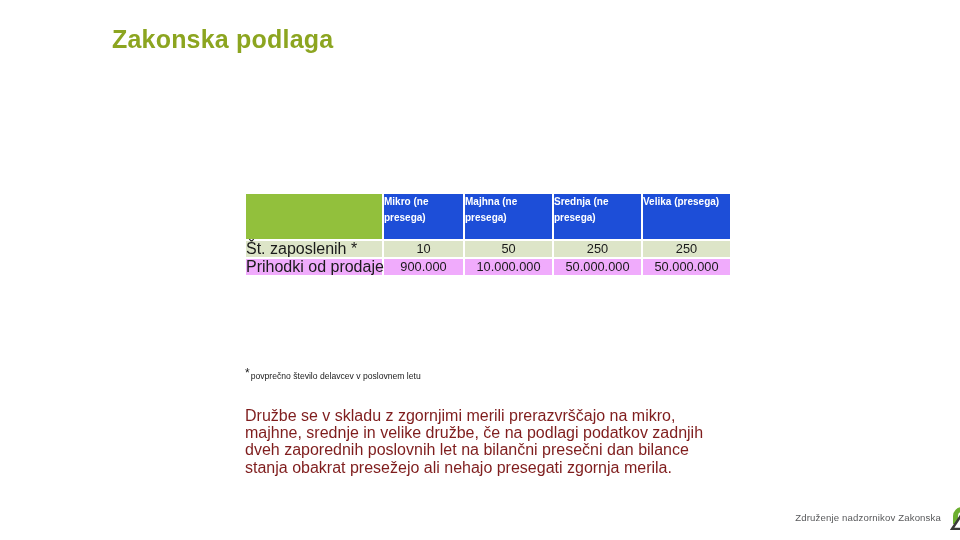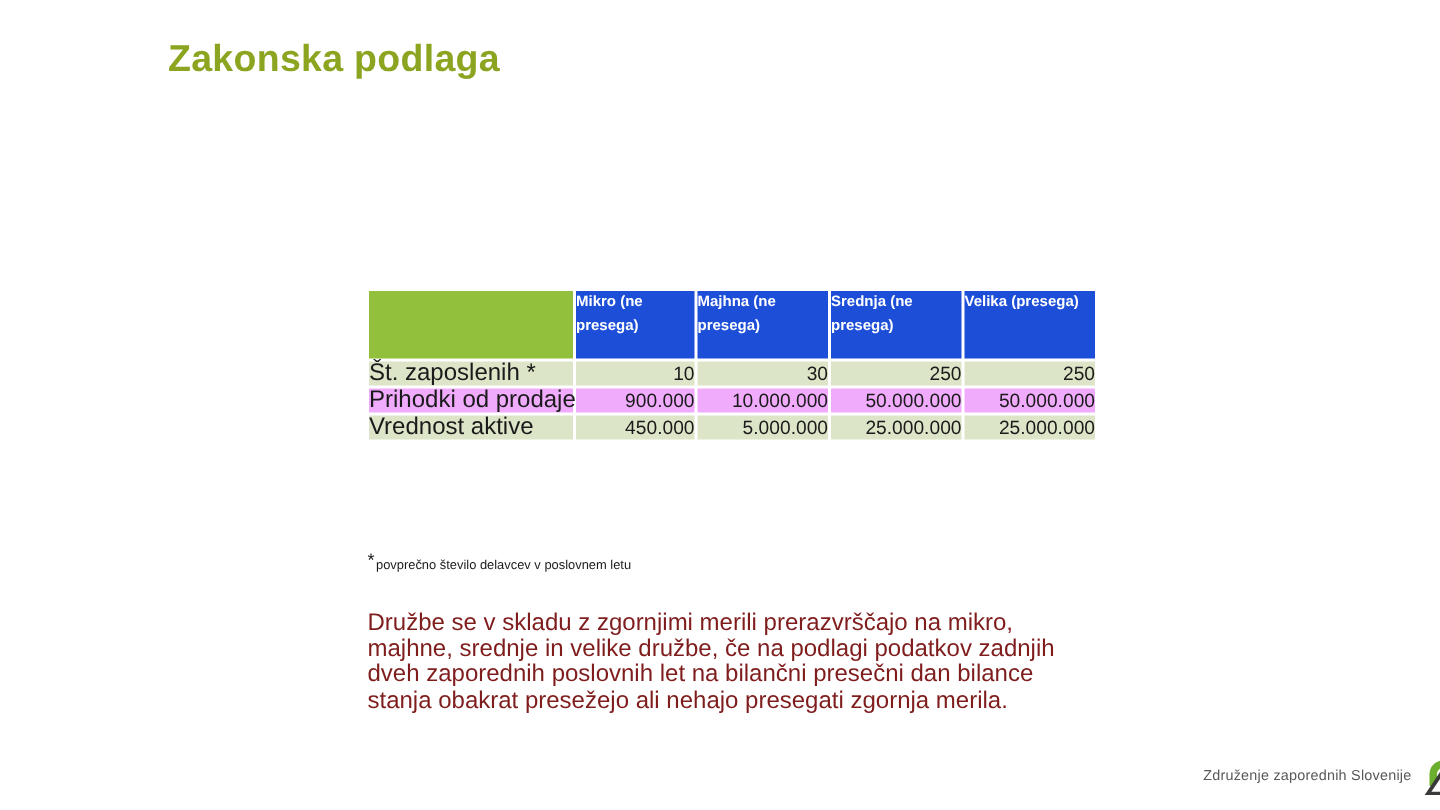--- a/index.html
+++ b/index.html
@@ -96,21 +96,21 @@
     font-size: 16px;
     color: #1a1a1a;
     text-align: left;
     padding: 6px 8px 7px 8px;
     line-height: 16px;
     white-space: nowrap;
   }
   .td-num {
     font-size: 12.8px;
     color: #1a1a1a;
-    text-align: right;
+    text-align: center;
     padding: 6px 8px 7px 6px;
     line-height: 16px;
     white-space: nowrap;
   }
 
   .col-label { width: 136px; }
   .col-data  { width: 79px; }
   .col-data-w { width: 87px; }
 
   
@@ -184,50 +184,43 @@
         <td class="th-blank"></td>
         <td class="th-cell">Mikro (ne presega)</td>
         <td class="th-cell">Majhna (ne presega)</td>
         <td class="th-cell">Srednja (ne presega)</td>
         <td class="th-cell">Velika (presega)</td>
       </tr>
 
       <tr class="row-a">
         <td class="td-label">Št. zaposlenih *</td>
         <td class="td-num">10</td>
-        <td class="td-num">30</td>
+        <td class="td-num">50</td>
         <td class="td-num">250</td>
         <td class="td-num">250</td>
       </tr>
 
       <tr class="row-b">
         <td class="td-label">Prihodki od prodaje</td>
         <td class="td-num">900.000</td>
         <td class="td-num">10.000.000</td>
         <td class="td-num">50.000.000</td>
         <td class="td-num">50.000.000</td>
       </tr>
 
-      <tr class="row-a">
-        <td class="td-label">Vrednost aktive</td>
-        <td class="td-num">450.000</td>
-        <td class="td-num">5.000.000</td>
-        <td class="td-num">25.000.000</td>
-        <td class="td-num">25.000.000</td>
-      </tr>
     </tbody>
   </table>
 
   <div class="footnote">
     <span class="star">*</span><span>povprečno število delavcev v poslovnem letu</span>
   </div>
 
   <div class="body-paragraph">Družbe se v skladu z zgornjimi merili prerazvrščajo na mikro, majhne, srednje in velike družbe, če na podlagi podatkov zadnjih dveh zaporednih poslovnih let na bilančni presečni dan bilance stanja obakrat presežejo ali nehajo presegati zgornja merila.</div>
 
   <div class="footer">
-    <span class="footer-text">Združenje zaporednih Slovenije</span>
+    <span class="footer-text">Združenje nadzornikov Zakonska</span>
     <svg class="footer-logo" viewBox="0 0 48 52" aria-hidden="true">
       <path d="M6 40 L6 24 A18 18 0 0 1 42 24 L42 40 L32 40 L32 24 A8 8 0 0 0 16 24 L16 40 Z" fill="#6CAF2F"></path>
       <path d="M24 20 L44 50 L4 50 Z" fill="#ffffff" stroke="#3A3A38" stroke-width="5" stroke-linejoin="miter"></path>
     </svg>
   </div>
 
 </div>
 
 </body></html>

